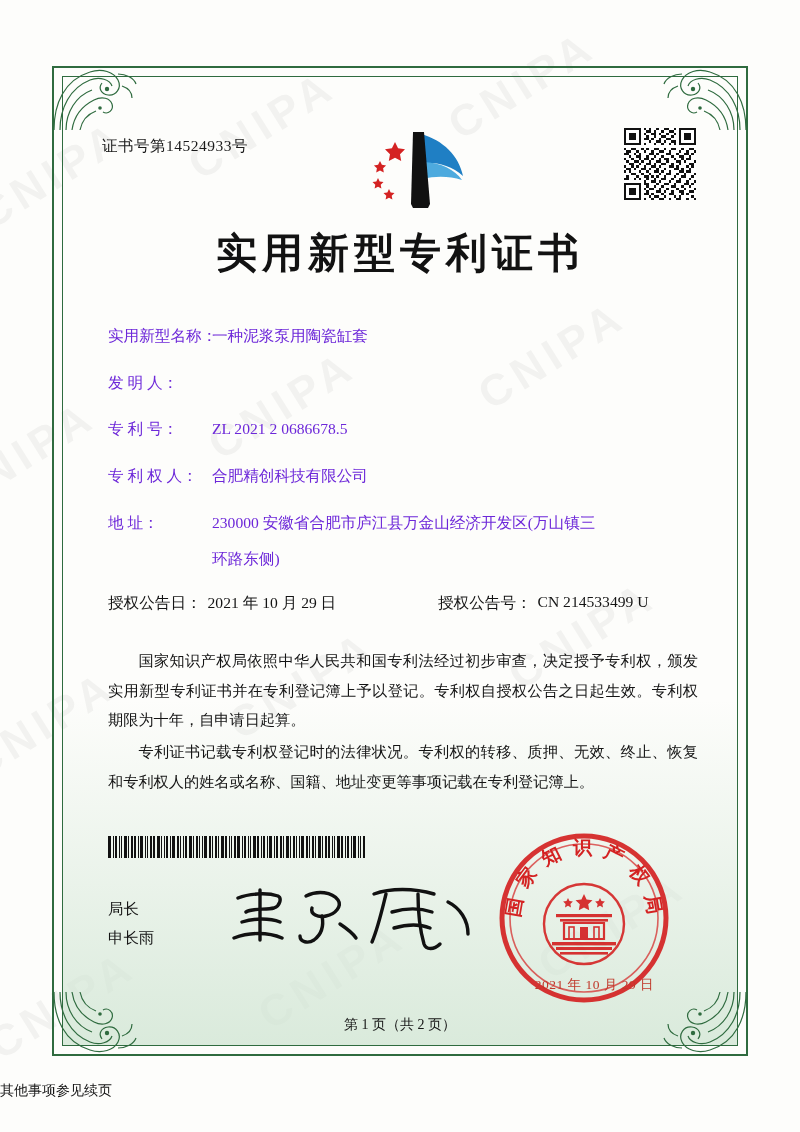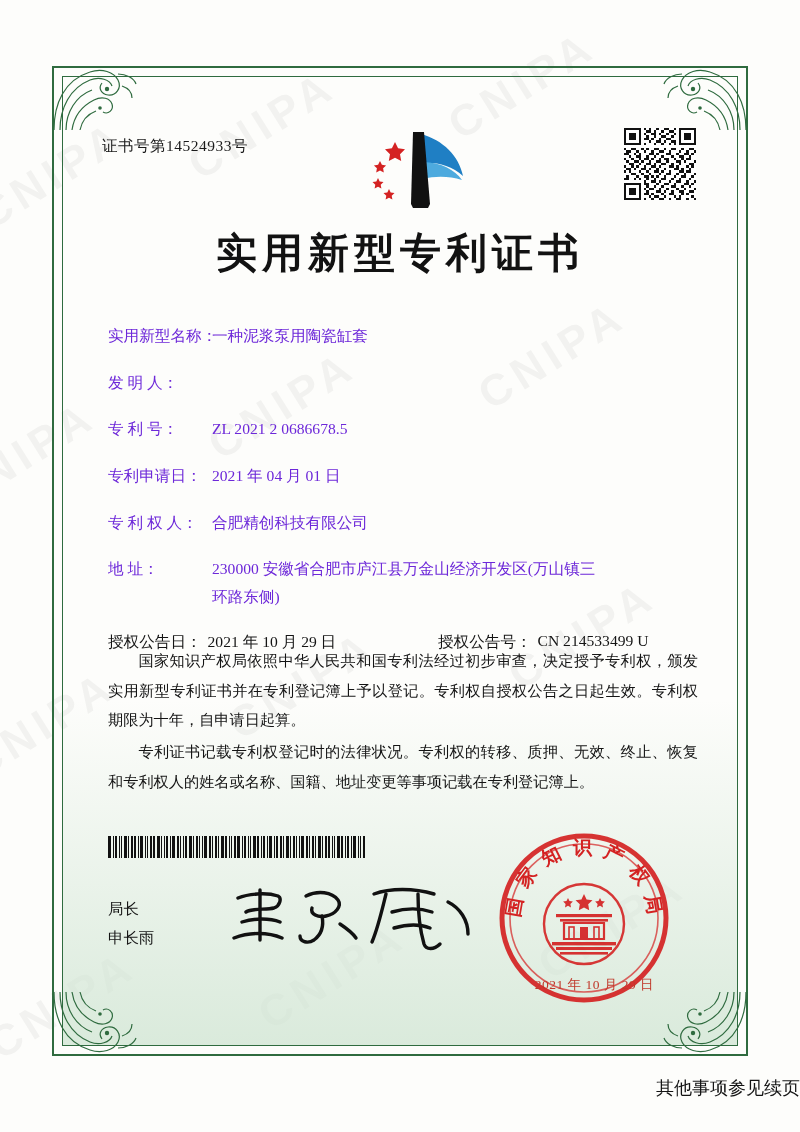--- a/index.html
+++ b/index.html
@@ -123,21 +123,21 @@
     flex: 0 0 auto;
     width: 104px;
     letter-spacing: 0px;
     white-space: nowrap;
   }
   .f-label.spread {
     display: flex;
     justify-content: space-between;
   }
   .f-value { flex: 1 1 auto; }
-  .f-value2 { margin-top: 4px; }
+  .f-value2 { margin-top: 12px; }
 
   .row-inline {
     display: flex;
     align-items: flex-start;
     margin-bottom: 22.5px;
     font-size: 15.6px;
     color: #141414;
   }
   .row-inline .seg1 { width: 330px; display: flex; }
   .row-inline .seg2 { display: flex; }
@@ -199,22 +199,22 @@
     position: absolute;
     left: 0; right: 0; bottom: 12px;
     text-align: center;
     font-size: 14px;
     color: #141414;
   }
 
   .footnote {
     position: absolute;
     left: 0; right: 0; bottom: 32px;
-    text-align: right;
-    font-size: 18px;
+    text-align: left;
+    font-size: 14px;
     color: #141414;
     z-index: 4;
   }
 </style>
 </head>
 <body>
 
 <div class="page">
 
   <div class="watermarks">
@@ -541,24 +541,20 @@
 
       <div class="field">
         <div class="f-label spread">发 明 人：</div>
       </div>
 
       <div class="field">
         <div class="f-label spread">专 利 号：</div>
         <div class="f-value">ZL 2021 2 0686678.5</div>
       </div>
 
-      <div class="field">
-        <div class="f-label">专利申请日：</div>
-        <div class="f-value">2021 年 04 月 01 日</div>
-      </div>
 
       <div class="field">
         <div class="f-label spread">专 利 权 人：</div>
         <div class="f-value">合肥精创科技有限公司</div>
       </div>
 
       <div class="field">
         <div class="f-label spread">地        址：</div>
         <div class="f-value">
           <div>230000  安徽省合肥市庐江县万金山经济开发区(万山镇三</div>
@@ -713,16 +709,17 @@
           <rect x="62" y="119" width="56" height="3"></rect>
           <rect x="66" y="124" width="48" height="2.6"></rect>
         </g>
         <text font-family="Liberation Serif, serif" font-size="19" font-weight="700" fill="#d42222" letter-spacing="3">
           <textPath href="#ringpath" startOffset="25%" text-anchor="middle">国 家 知 识 产 权 局</textPath>
         </text>
       </svg>
     </div>
     <div class="seal-date">2021 年 10 月 29 日</div>
 
+    <div class="pagenum">第 1 页（共 2 页）</div>
   </div>
 
   <div class="footnote">其他事项参见续页</div>
 </div>
 
 </body></html>

